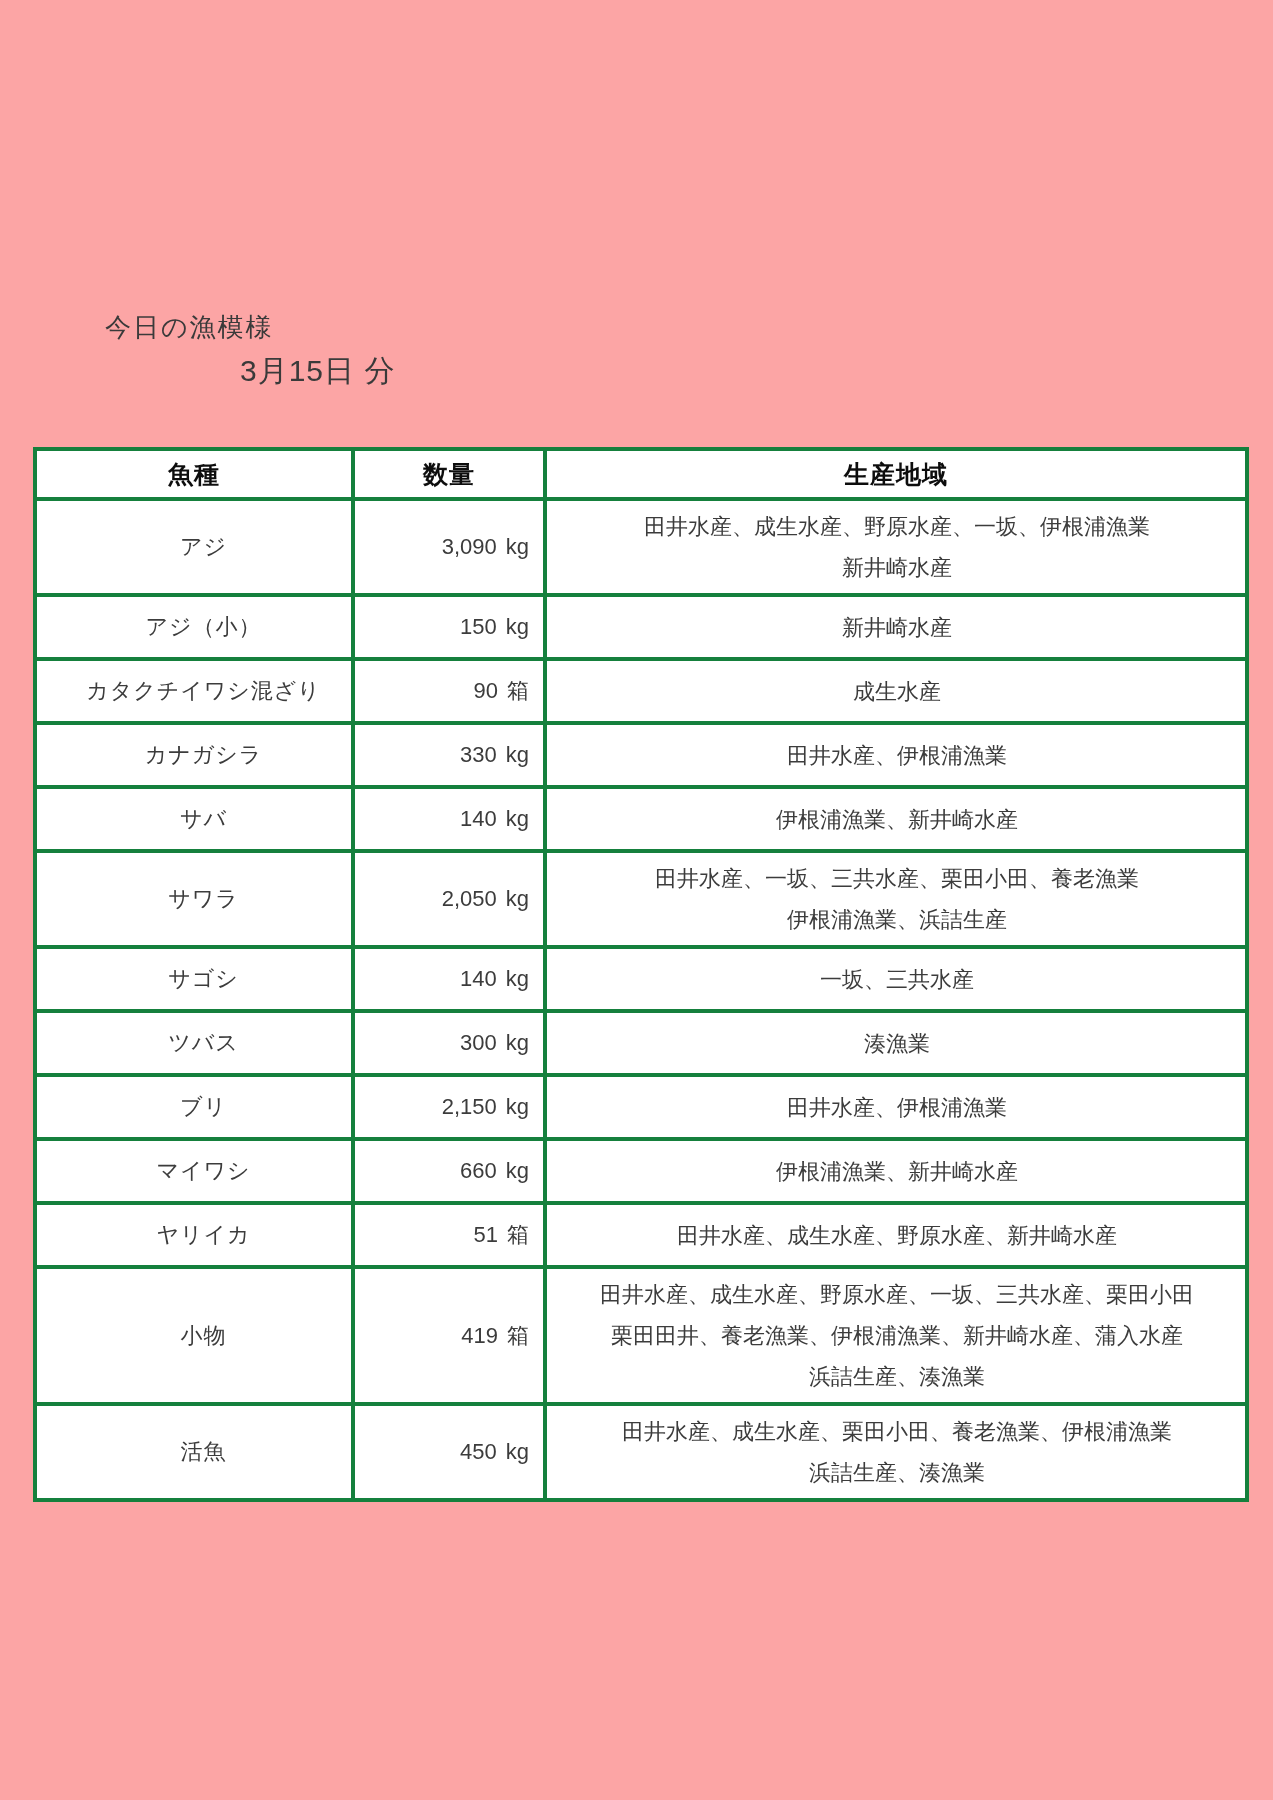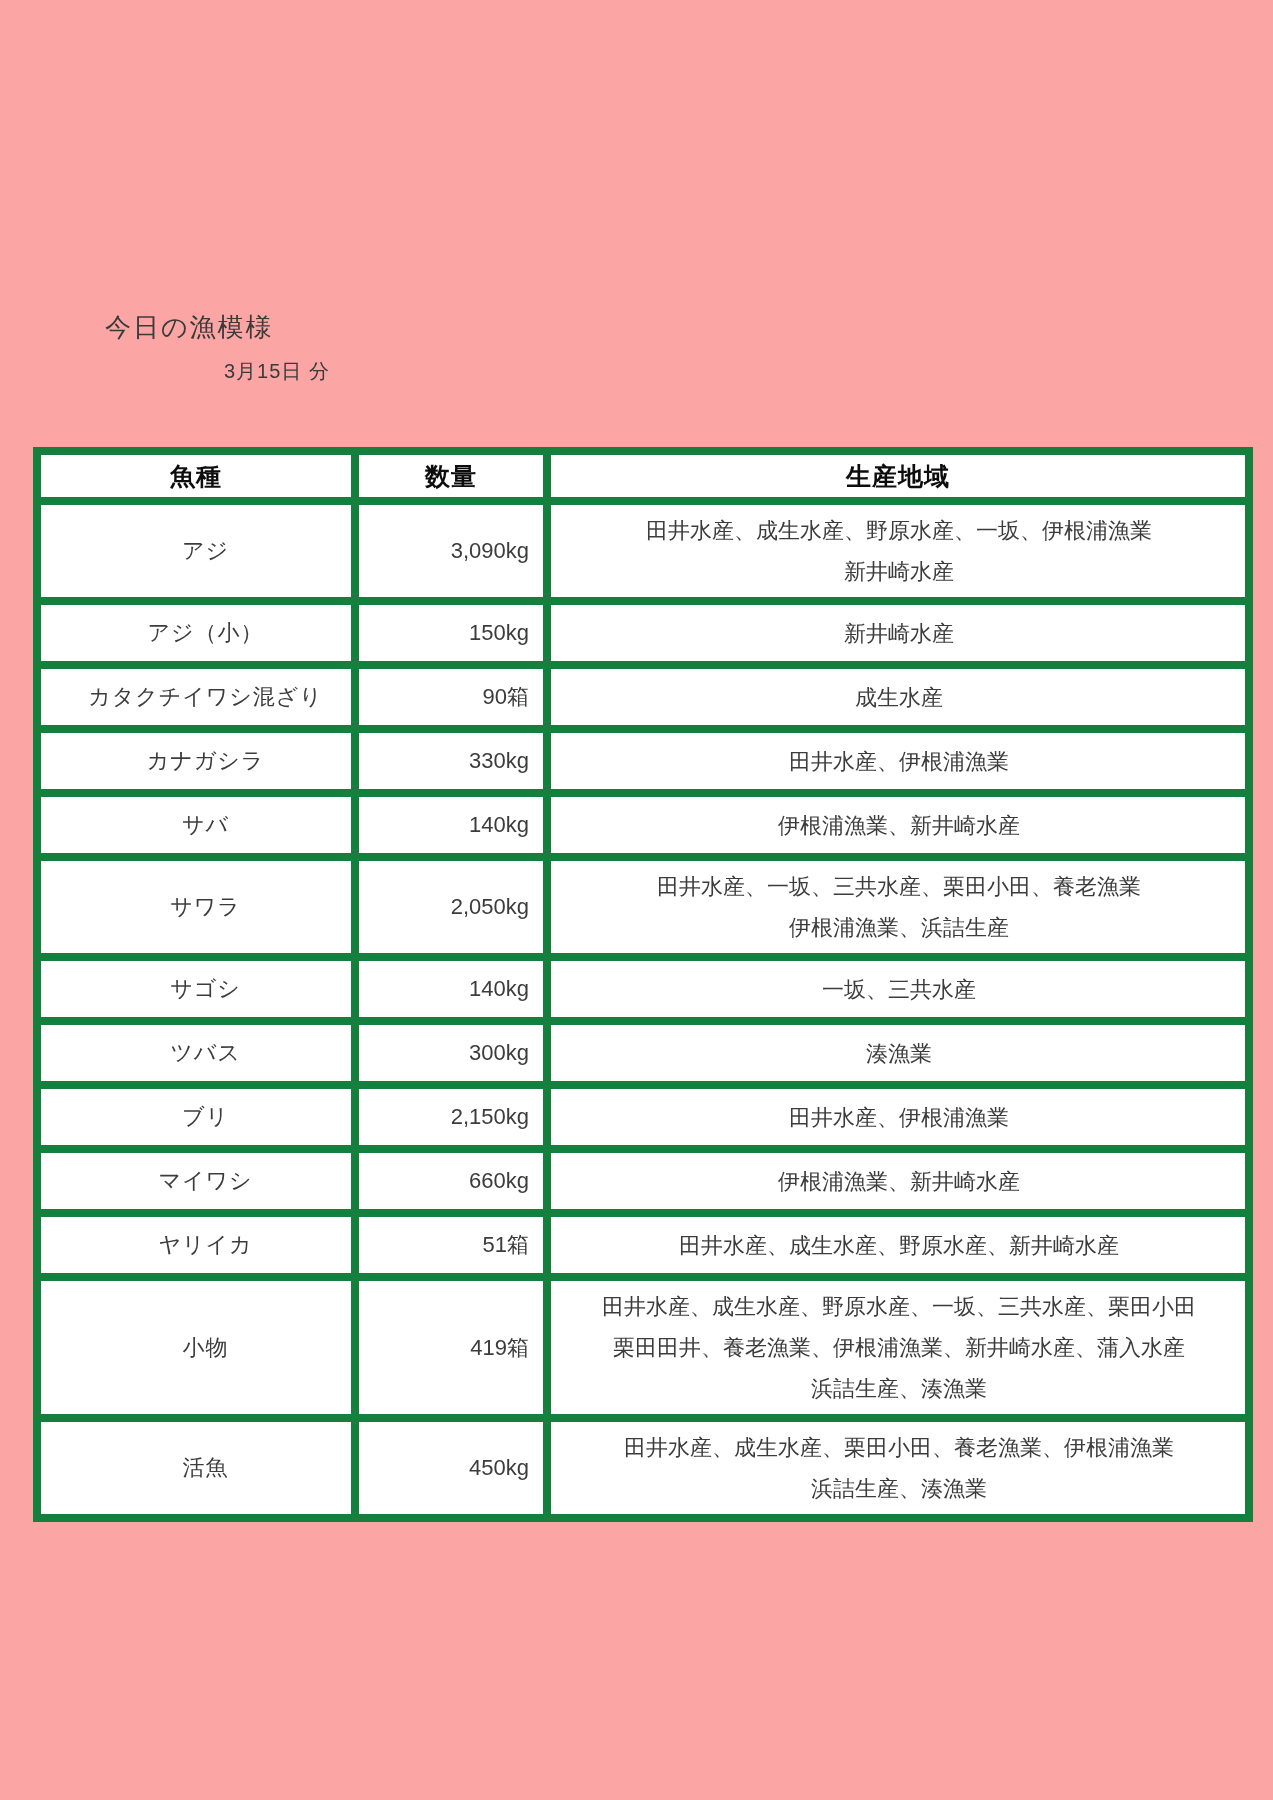--- a/index.html
+++ b/index.html
@@ -25,39 +25,39 @@
     position: absolute;
     left: 105px;
     top: 310px;
     font-size: 26px;
     line-height: 34px;
     color: #3a3a3a;
     letter-spacing: 2px;
   }
   .doc-subtitle {
     position: absolute;
-    left: 224px;
+    left: 240px;
     top: 352px;
-    font-size: 20px;
+    font-size: 30px;
     line-height: 38px;
     color: #3a3a3a;
     letter-spacing: 1px;
   }
   table.catch-table {
     position: absolute;
     left: 33px;
     top: 447px;
     width: 1212px;
     border-collapse: collapse;
     table-layout: fixed;
     background: #ffffff;
   }
   .catch-table th,
   .catch-table td {
-    border: 8px solid #15803d;
+    border: 4px solid #15803d;
     vertical-align: middle;
   }
   .catch-table th {
     height: 50px;
     font-size: 25px;
     font-weight: bold;
     color: #0d0d0d;
     text-align: center;
     padding: 2px 4px;
     letter-spacing: 1px;
@@ -73,20 +73,21 @@
     letter-spacing: 1px;
     padding-left: 27px;
   }
   td.cell-qty {
     text-align: right;
     padding-right: 14px;
     white-space: nowrap;
   }
   td.cell-qty .unit {
     display: inline-block;
+    margin-left: 9px;
   }
   td.cell-region {
     text-align: center;
     padding-left: 10px;
   }
   .region-line {
     line-height: 41px;
     white-space: nowrap;
   }
 </style>

